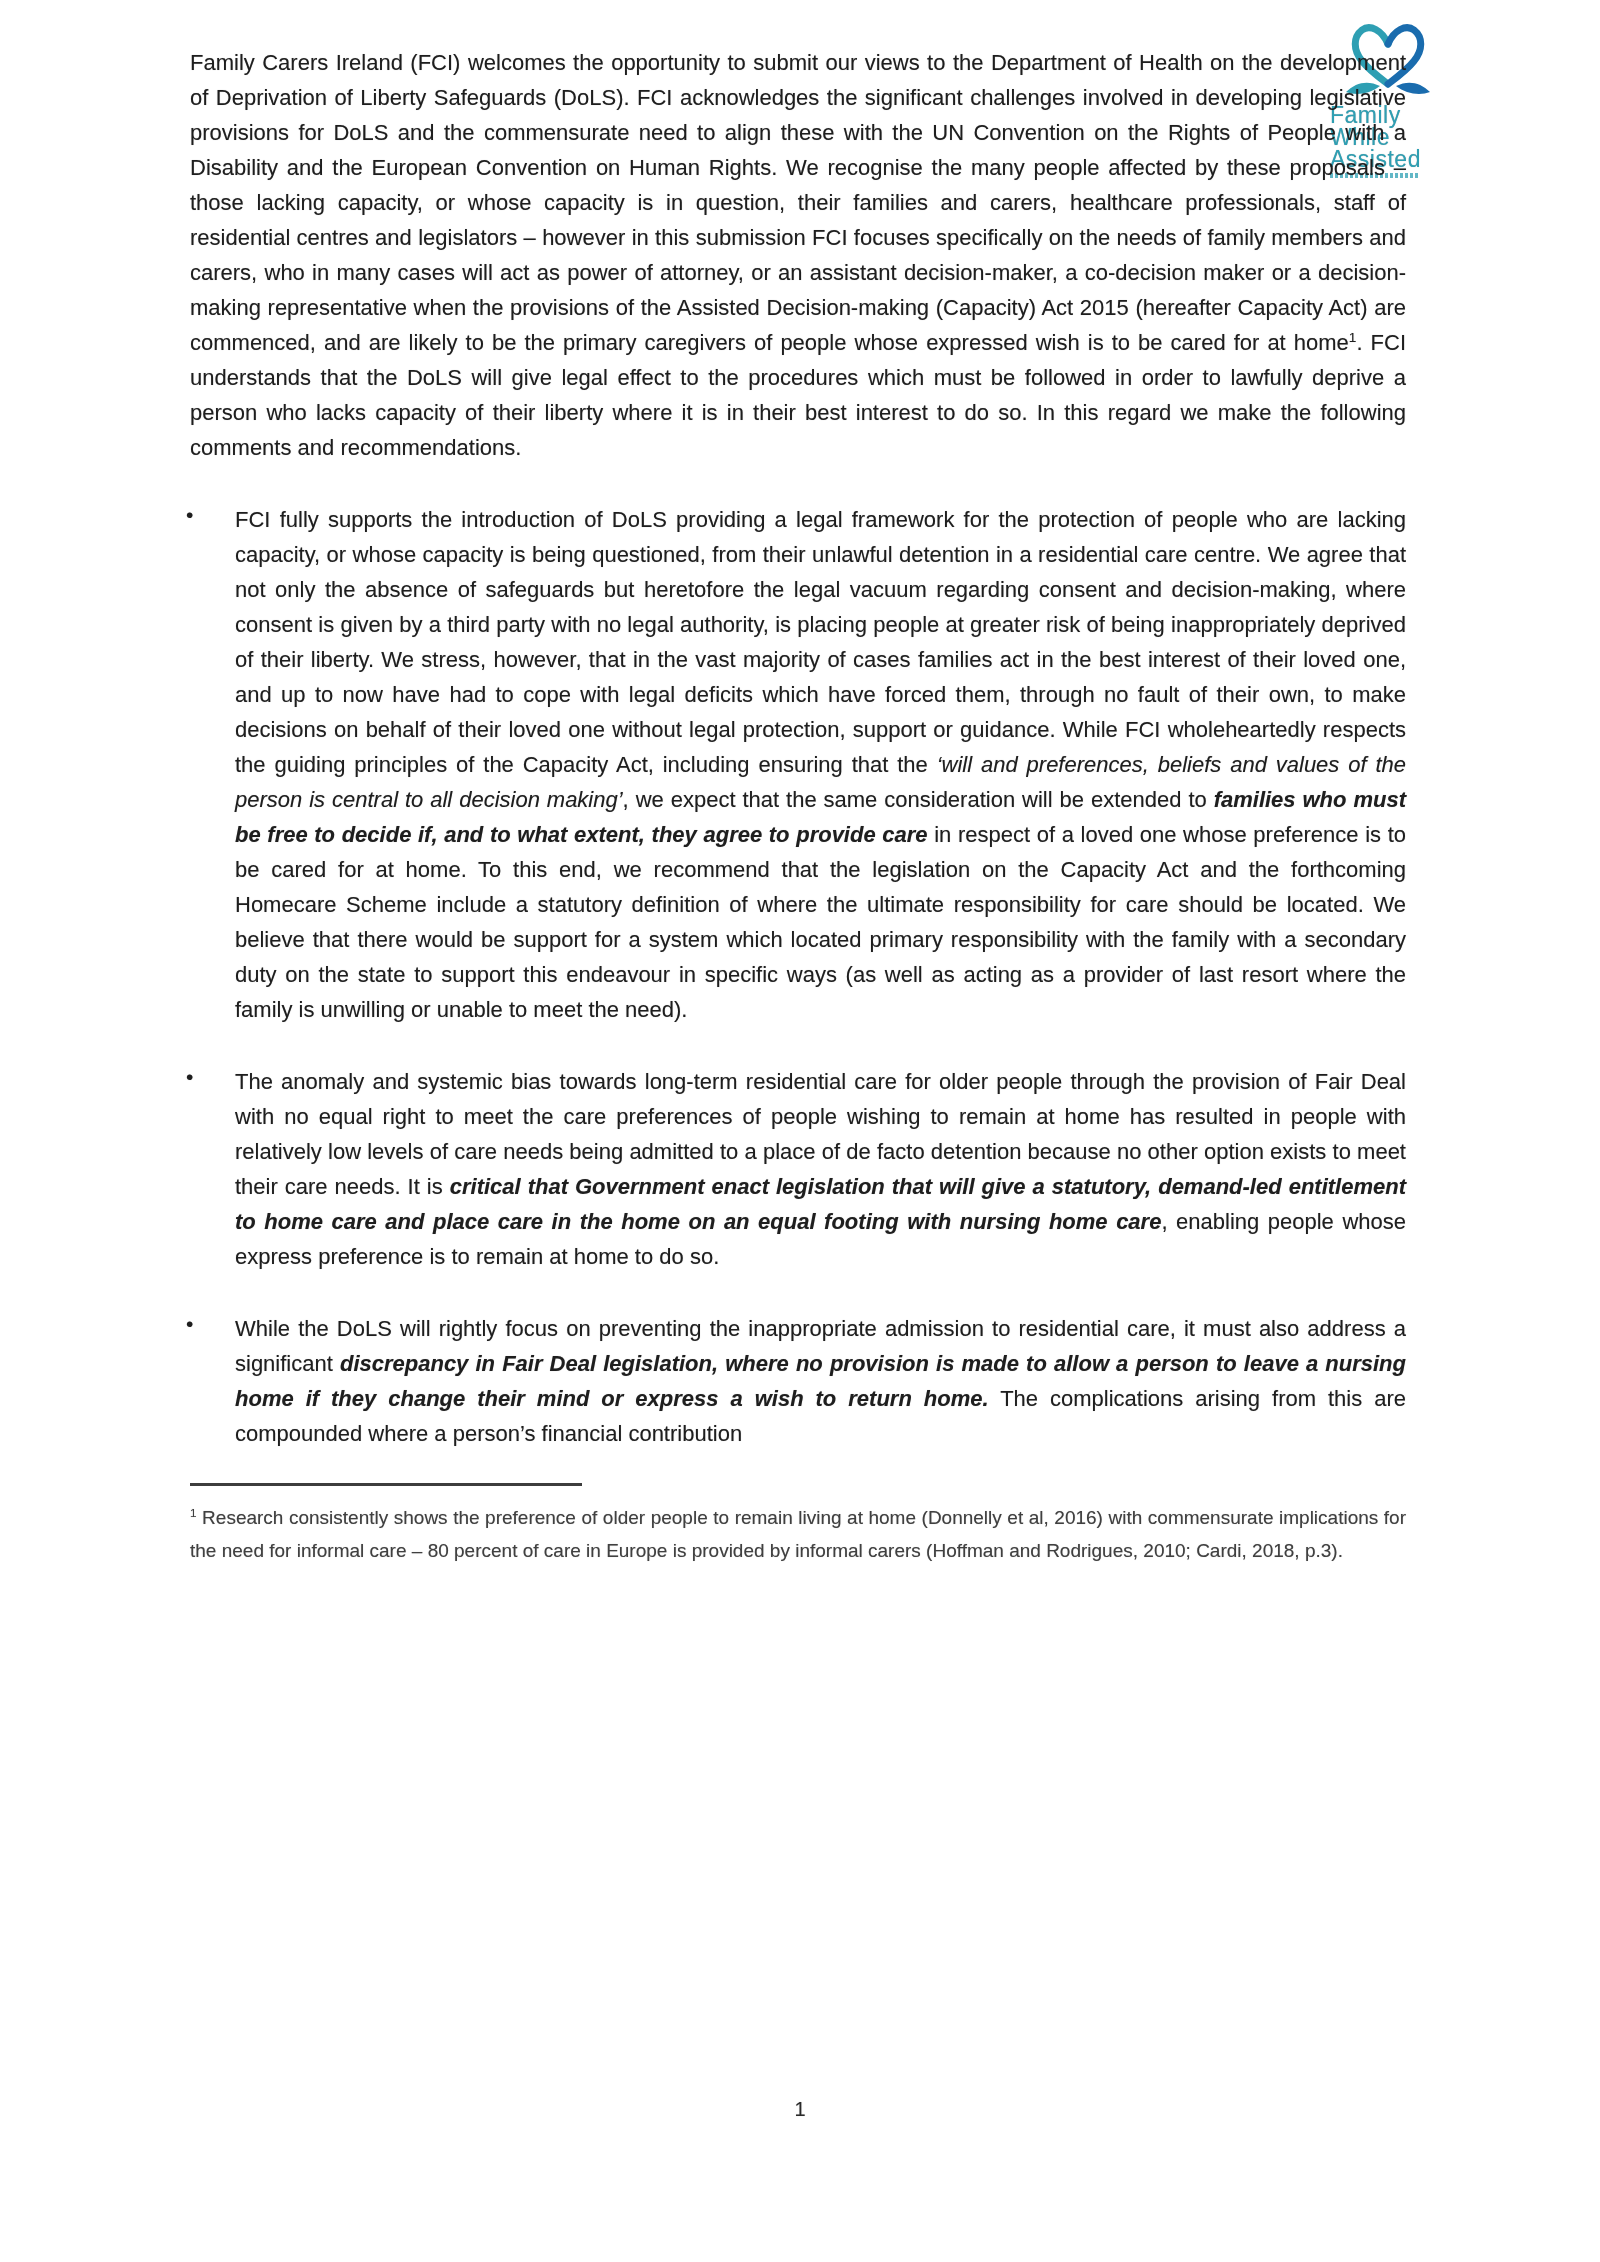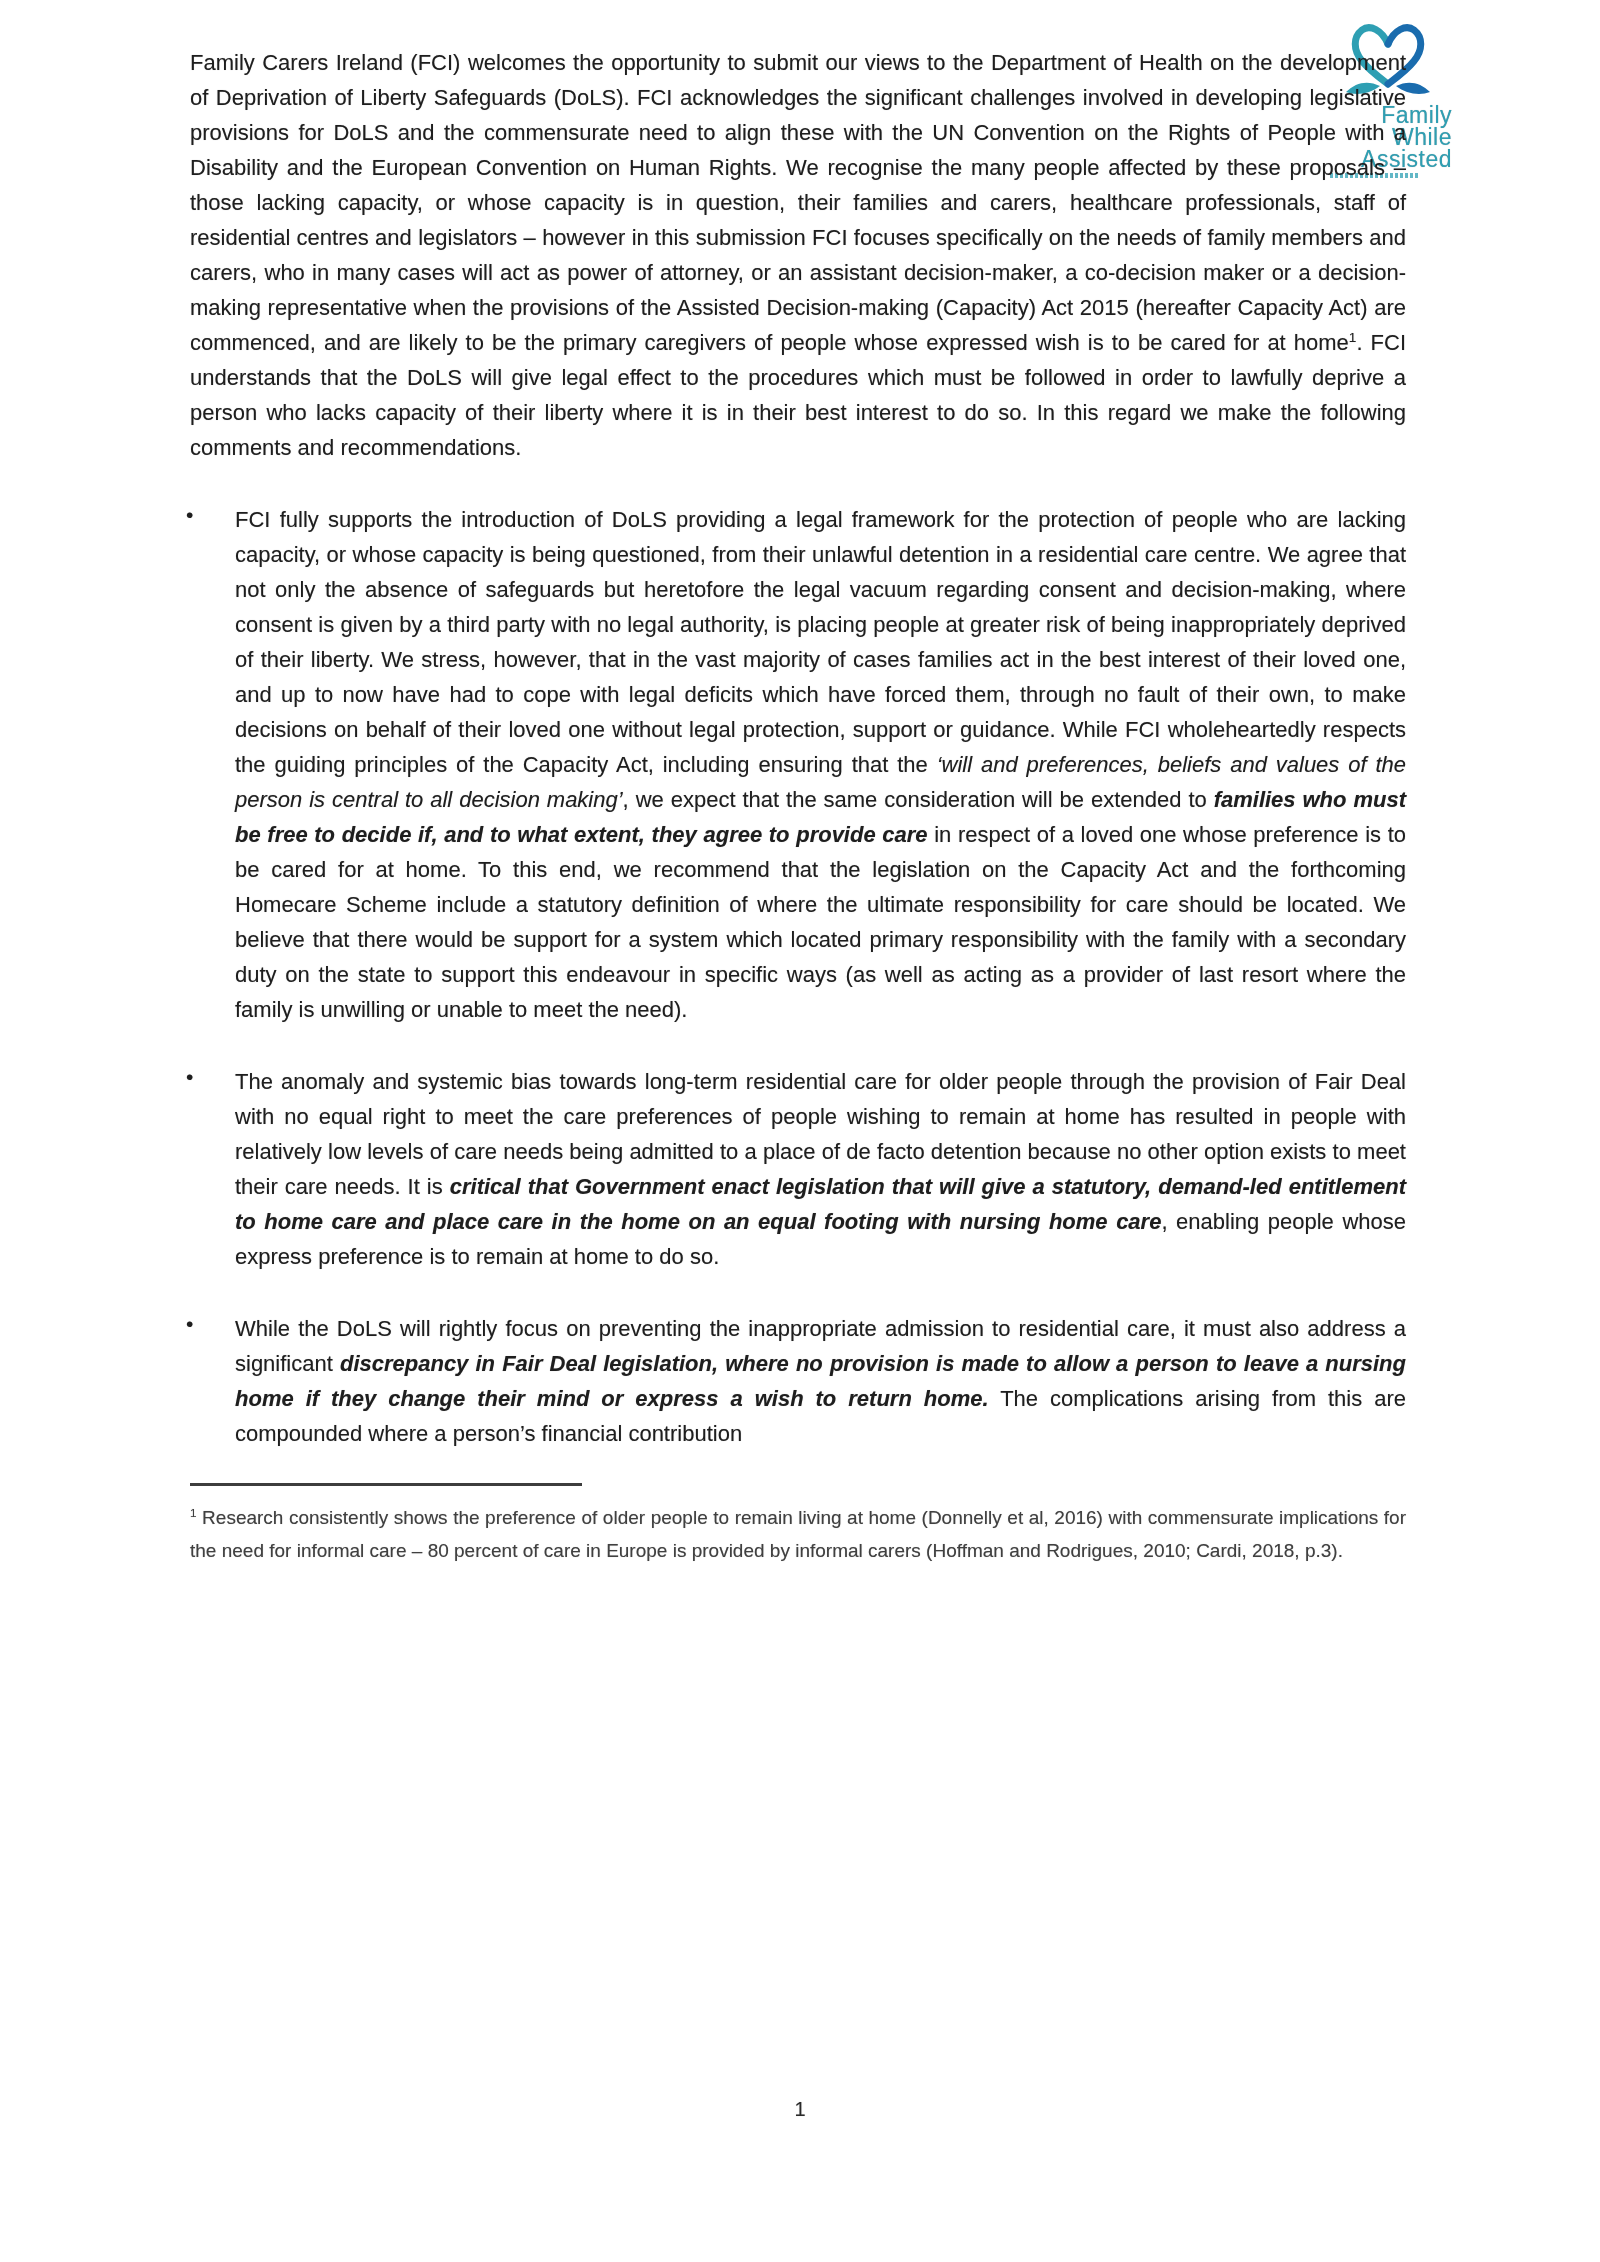--- a/index.html
+++ b/index.html
@@ -8,21 +8,21 @@
     font-family: "Liberation Sans", sans-serif;
     color: #1e1e1e;
   }
   .page {
     position: relative; width: 1600px; height: 2262px;
     background: #ffffff; overflow: hidden;
     text-shadow: 0 0 0.8px rgba(20,20,20,0.35); 
   }
 
   
-  .logo { position: absolute; top: 14px; left: 1330px; width: 122px; text-align: right; }
+  .logo { position: absolute; top: 14px; left: 1330px; width: 122px; text-align: left; }
   .logo svg { display: block; margin: 0 0 2px 6px; }
   .logo-word { font-size: 23px; line-height: 22px; font-weight: 500; letter-spacing: 0.5px;
                color: var(--teal, #2e9fb3); filter: blur(0.4px); }
   .logo-tagline {
     margin-top: 3px; width: 88px; height: 5px;
     background: repeating-linear-gradient(90deg, var(--teal, #2e9fb3) 0 3px, transparent 3px 5px);
     opacity: 0.75;
   }
 
   

